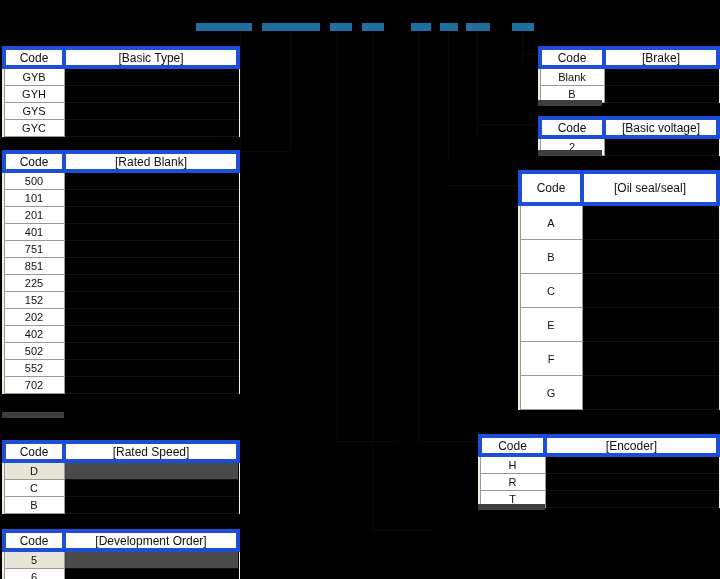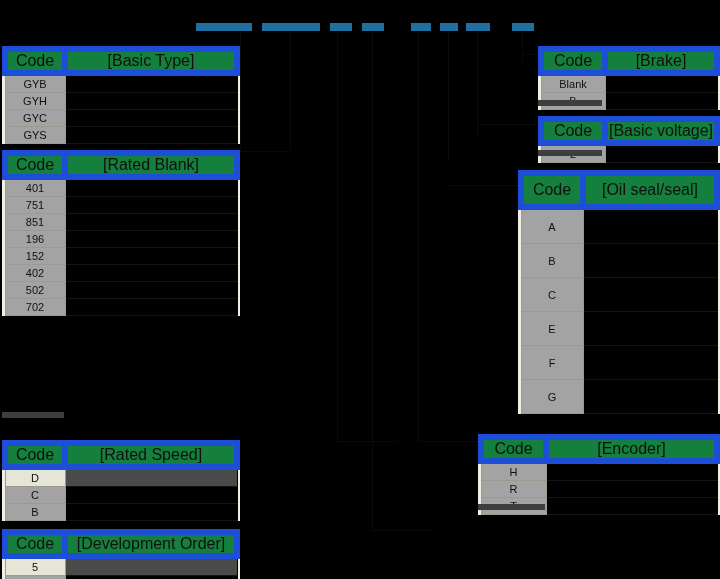--- a/index.html
+++ b/index.html
@@ -55,27 +55,27 @@
     margin: 0;
     text-align: center;
     vertical-align: middle;
     font-weight: normal;
     font-size: 11px;
     color: #101010;
     white-space: nowrap;
     overflow: hidden;
   }
   .tbl thead th {
-    background: #15803d;
+    background: #ffffff;
     height: 15px;
-    font-size: 16px;
-    border: 6px solid #1d4ed8;
+    font-size: 12px;
+    border: 4px solid #1d4ed8;
   }
   .tbl tbody td.code-cell {
-    background: #a3a3a3;
+    background: #ffffff;
     height: 16px;
   }
   .tbl tbody td.desc-cell {
     background: #000000;
     border-left: 1px solid #8a8a80;
     border-top-color: #141414;
     border-bottom-color: #141414;
     border-right-color: #000000;
     color: #000000;
   }
@@ -165,68 +165,88 @@
   <tbody>
       <tr>
         <td class="code-cell">GYB</td>
         <td class="desc-cell"></td>
       </tr>
       <tr>
         <td class="code-cell">GYH</td>
         <td class="desc-cell"></td>
       </tr>
       <tr>
+        <td class="code-cell">GYS</td>
+        <td class="desc-cell"></td>
+      </tr>
+      <tr>
         <td class="code-cell">GYC</td>
         <td class="desc-cell"></td>
       </tr>
-      <tr>
-        <td class="code-cell">GYS</td>
-        <td class="desc-cell"></td>
-      </tr>
     </tbody>
 </table>
 
 <table class="tbl" id="tbl-rated-output">
   <colgroup>
       <col class="c1">
       <col class="c2">
     </colgroup>
   <thead>
       <tr>
     <th>Code</th>
     <th>[Rated Blank]</th>
   </tr>
     </thead>
   <tbody>
       <tr>
+        <td class="code-cell">500</td>
+        <td class="desc-cell"></td>
+      </tr>
+      <tr>
+        <td class="code-cell">101</td>
+        <td class="desc-cell"></td>
+      </tr>
+      <tr>
+        <td class="code-cell">201</td>
+        <td class="desc-cell"></td>
+      </tr>
+      <tr>
         <td class="code-cell">401</td>
         <td class="desc-cell"></td>
       </tr>
       <tr>
         <td class="code-cell">751</td>
         <td class="desc-cell"></td>
       </tr>
       <tr>
         <td class="code-cell">851</td>
         <td class="desc-cell"></td>
       </tr>
       <tr>
-        <td class="code-cell">196</td>
+        <td class="code-cell">225</td>
         <td class="desc-cell"></td>
       </tr>
       <tr>
         <td class="code-cell">152</td>
         <td class="desc-cell"></td>
       </tr>
       <tr>
+        <td class="code-cell">202</td>
+        <td class="desc-cell"></td>
+      </tr>
+      <tr>
         <td class="code-cell">402</td>
         <td class="desc-cell"></td>
       </tr>
       <tr>
         <td class="code-cell">502</td>
+        <td class="desc-cell"></td>
+      </tr>
+      <tr>
+        <td class="code-cell">552</td>
         <td class="desc-cell"></td>
       </tr>
       <tr>
         <td class="code-cell">702</td>
         <td class="desc-cell"></td>
       </tr>
     </tbody>
 </table>
 
 <table class="tbl" id="tbl-rated-speed">

